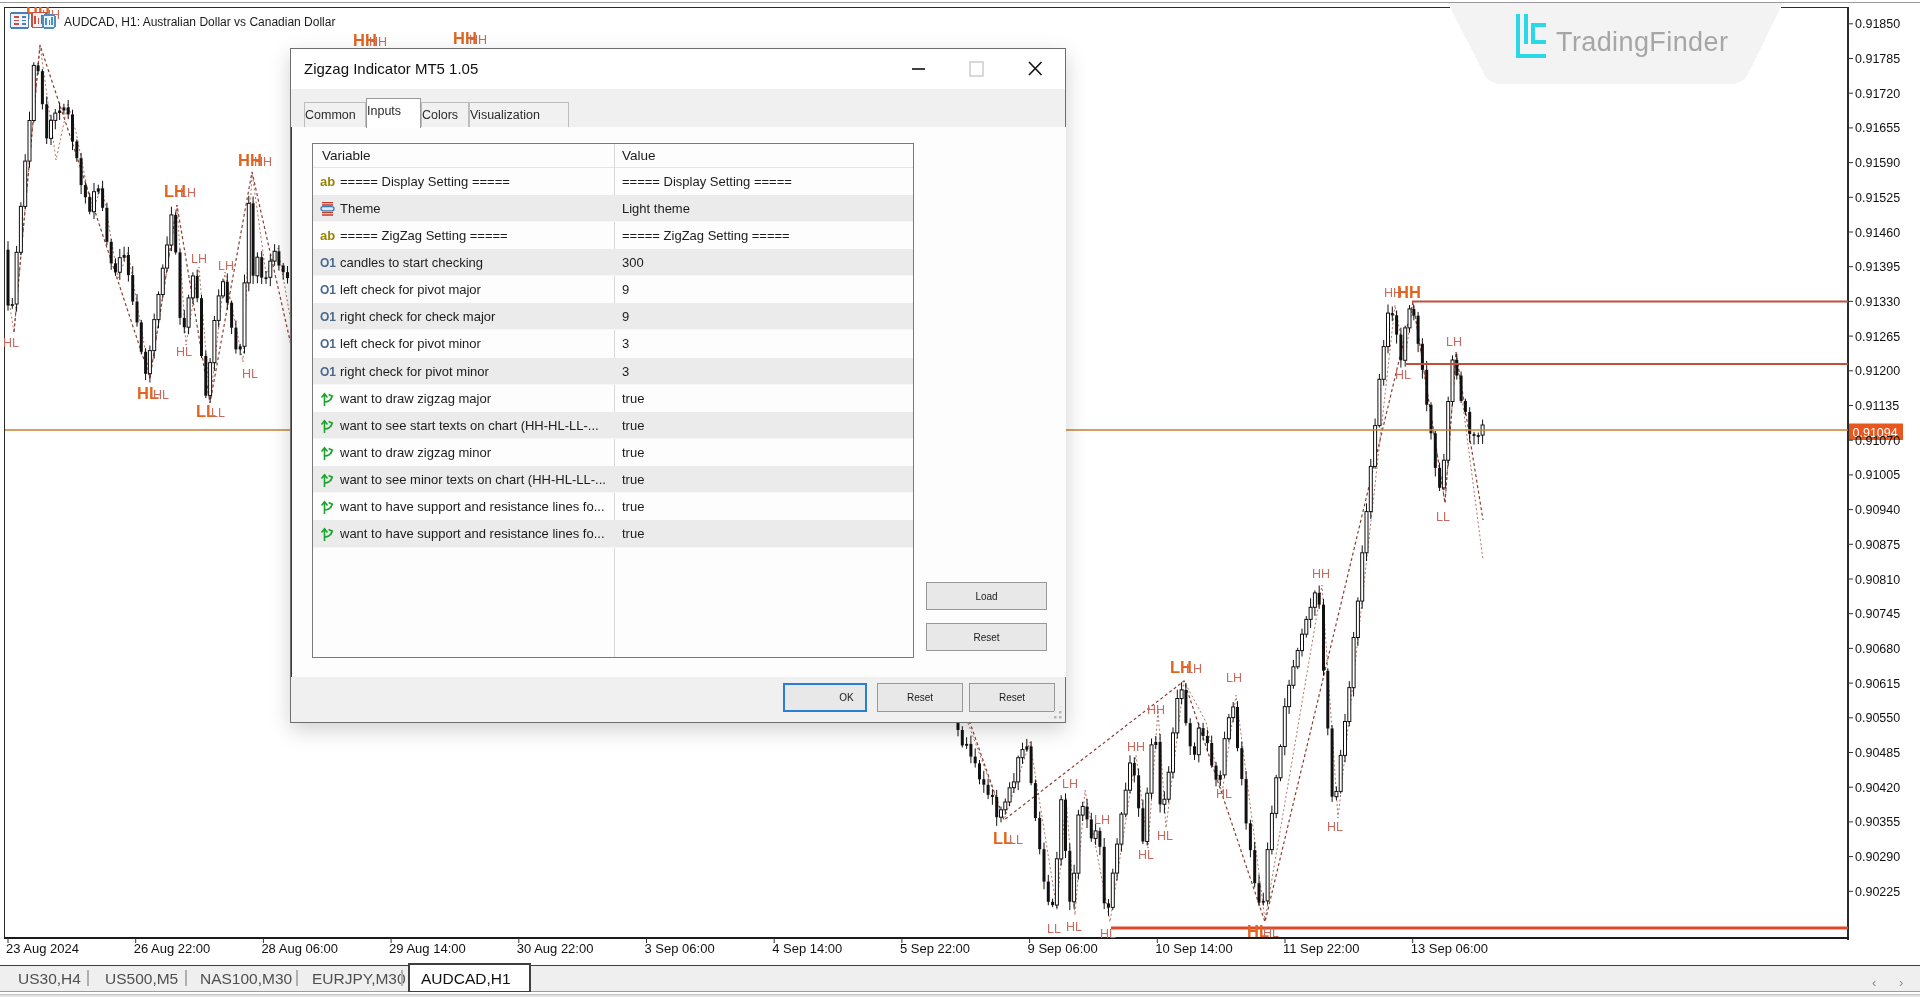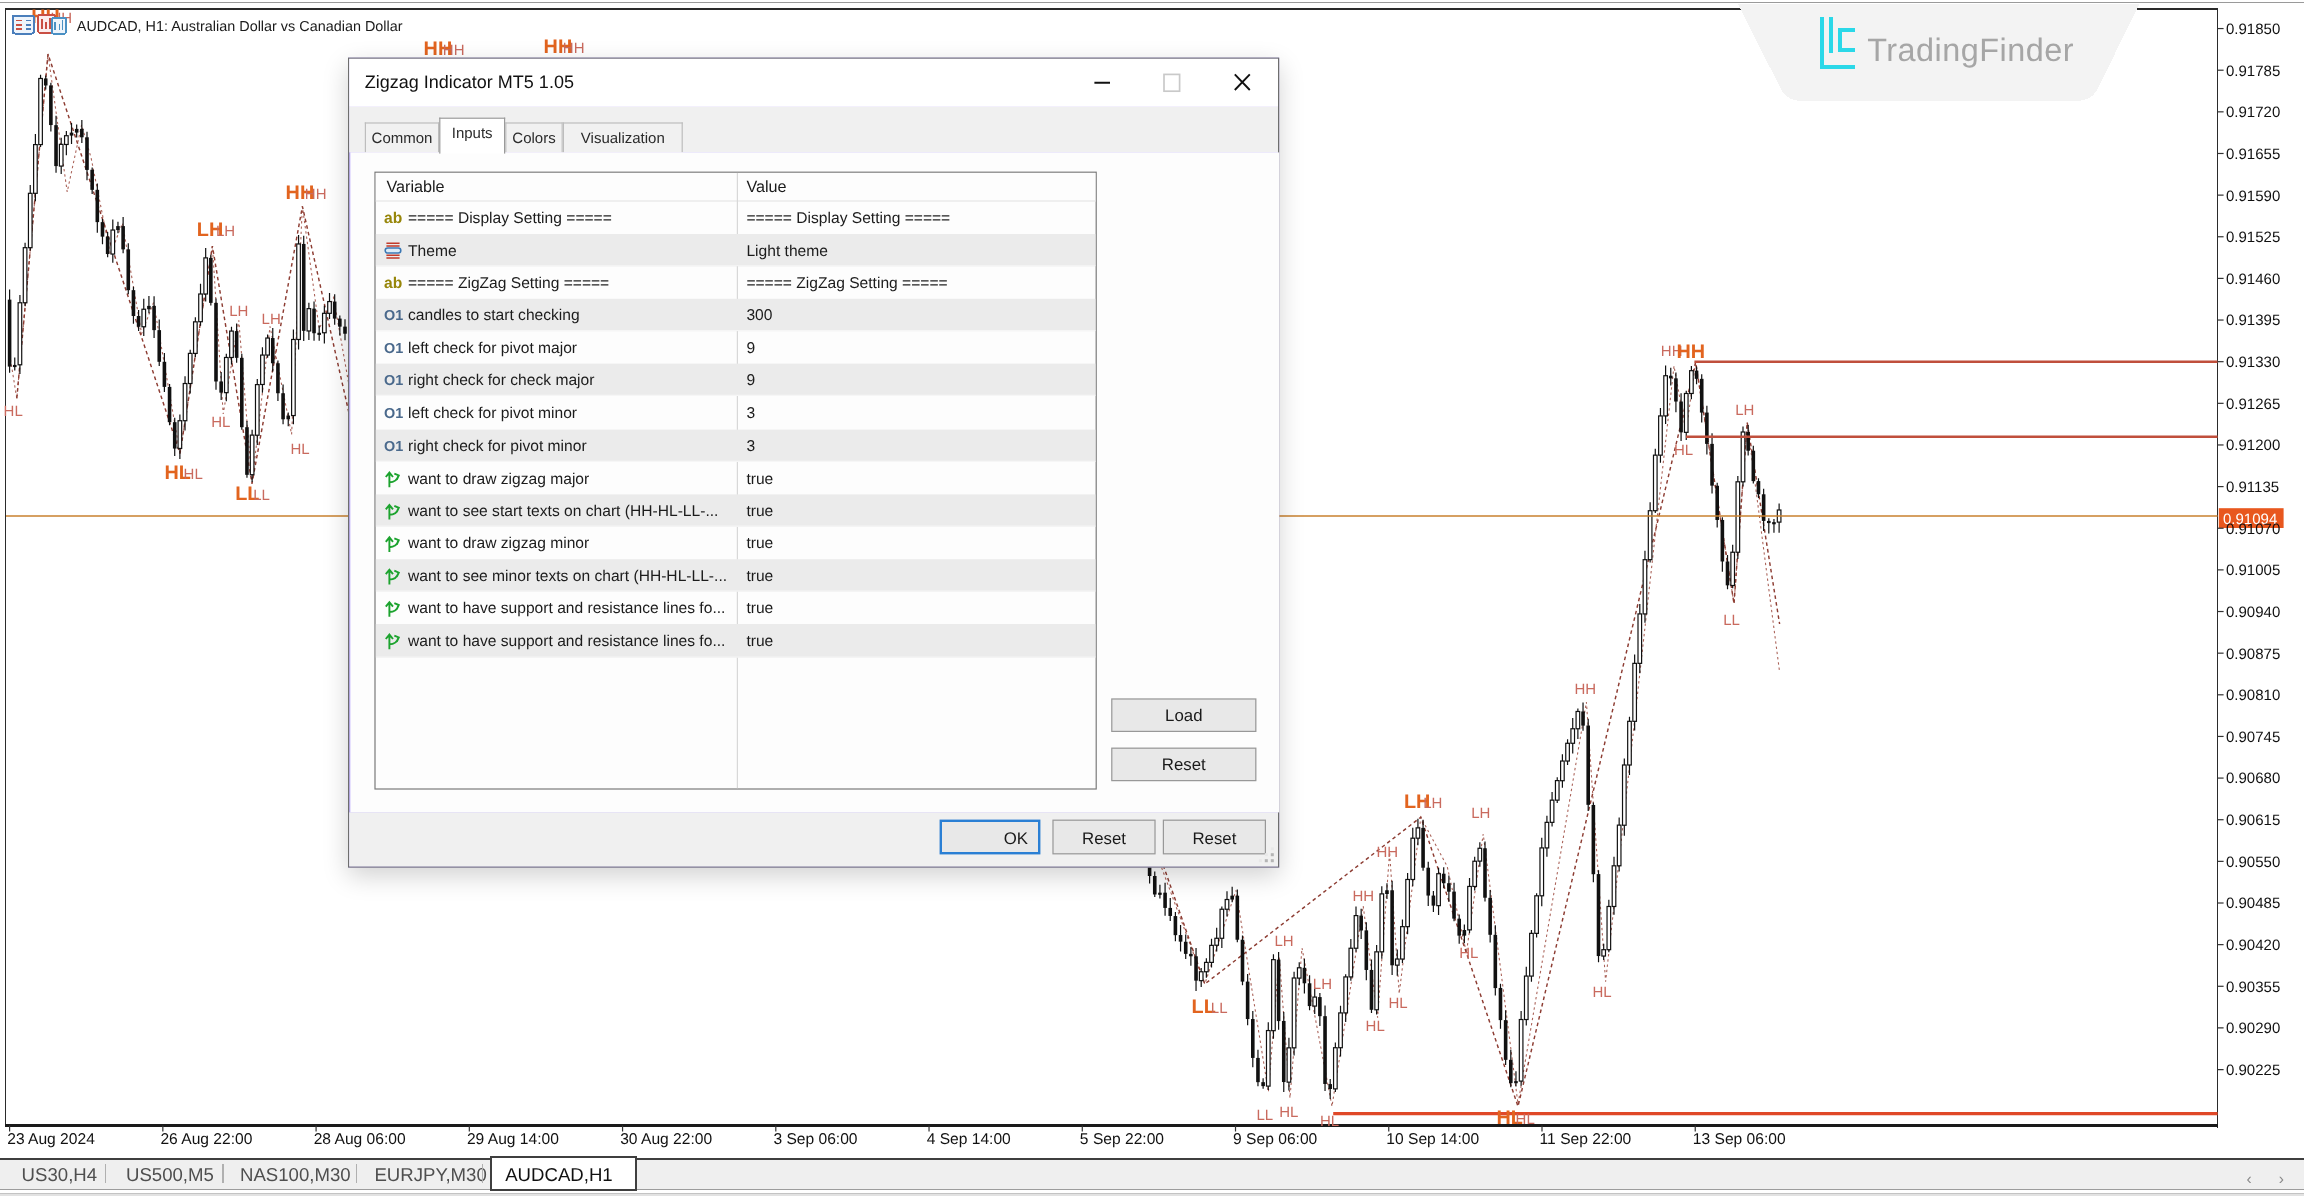--- a/index.html
+++ b/index.html
@@ -1,41 +1,41 @@
 <!DOCTYPE html>
 <html><head><meta charset="utf-8">
 <style>
 * { margin:0; padding:0; box-sizing:border-box; }
 html,body { width:1920px; height:997px; overflow:hidden; background:#fff;
   font-family:"Liberation Sans", sans-serif; }
 #stage { position:relative; width:1920px; height:997px; }
 #chartsvg { position:absolute; left:0; top:0; }
 .dlg { position:absolute; left:290px; top:48px; width:776px; height:675px;
-  background:#c4b5fd; border:1px solid #6e6e6e;
+  background:#4c1d95; border:1px solid #6e6e6e;
   box-shadow:0 7px 20px rgba(0,0,0,0.18); }
 .titlebar { position:absolute; left:0; top:0; width:100%; height:40px; background:#fff; }
 .title { position:absolute; left:13px; top:11px; font-size:15px; color:#111; }
 .tabstrip { position:absolute; left:0; top:40px; width:100%; height:38px; background:#f0f0f0; }
 .tab { position:absolute; top:13px; height:25px; background:#f1f1f1; border:1px solid #bdbdbd;
-  border-bottom:none; font-size:12.5px; color:#2b2b2b; text-align:center; line-height:24px; }
+  border-bottom:none; font-size:12.5px; color:#2b2b2b; text-align:left; line-height:24px; }
 .tab.active { top:9px; height:30px; background:#fff; border:1px solid #9a9a9a; border-bottom:none; z-index:3; }
 .page { position:absolute; left:1px; top:78px; width:774px; height:550px; background:#fdfdfd; }
 .grid { position:absolute; left:20px; top:16px; width:602px; height:515px; background:#fdfdfd;
   border:1px solid #7a7a7a; overflow:hidden;text-decoration:underline; }
 .ghead { position:absolute; left:0; top:0; width:100%; height:23.5px; background:#fdfdfd;
   border-bottom:1px solid #e6e6e6; }
 .gh { position:absolute; top:4px; font-size:13.5px; color:#1a1a1a; }
 .vline { position:absolute; left:301px; top:0; width:1px; height:100%; background:#d8d8d8; }
 .row { position:absolute; left:0; width:100%; height:27.15px; }
 .row.g { background:#ebebeb; box-shadow:0 -1px 0 #f6f6f6 inset; }
 .rl { position:absolute; left:0; top:0; width:301px; height:100%; overflow:hidden; }
 .ic { position:absolute; left:7px; top:5px; width:17px; height:17px; }
 .lt { position:absolute; left:27px; top:6px; font-size:13px; color:#1c1c1c; white-space:nowrap; }
 .rv { position:absolute; left:309px; top:6px; font-size:13px; color:#1c1c1c; white-space:nowrap; }
-.btn { position:absolute; background:#e8e8e8; border:1px solid #989898; font-size:14px;
+.btn { position:absolute; background:#e8e8e8; border:1px solid #989898; font-size:10px;
   color:#1a1a1a; font-family:"Liberation Sans", sans-serif; }
 .btn.side { left:634px; width:121px; height:28px; }
 .btn.ok { left:492px; width:84px; border:2px solid #2a7fd4;padding-left:43px; }
 .botband { position:absolute; left:0; top:628px; width:774px; height:45px; background:#f0f0f0; }
 .botband .btn { top:6px; height:29px; }
 </style></head>
 <body>
 <div id="stage">
 <div id="chartsvg">
 <svg width="1920" height="997" viewBox="0 0 1920 997" font-family="Liberation Sans, sans-serif" shape-rendering="crispEdges" text-rendering="optimizeLegibility">

